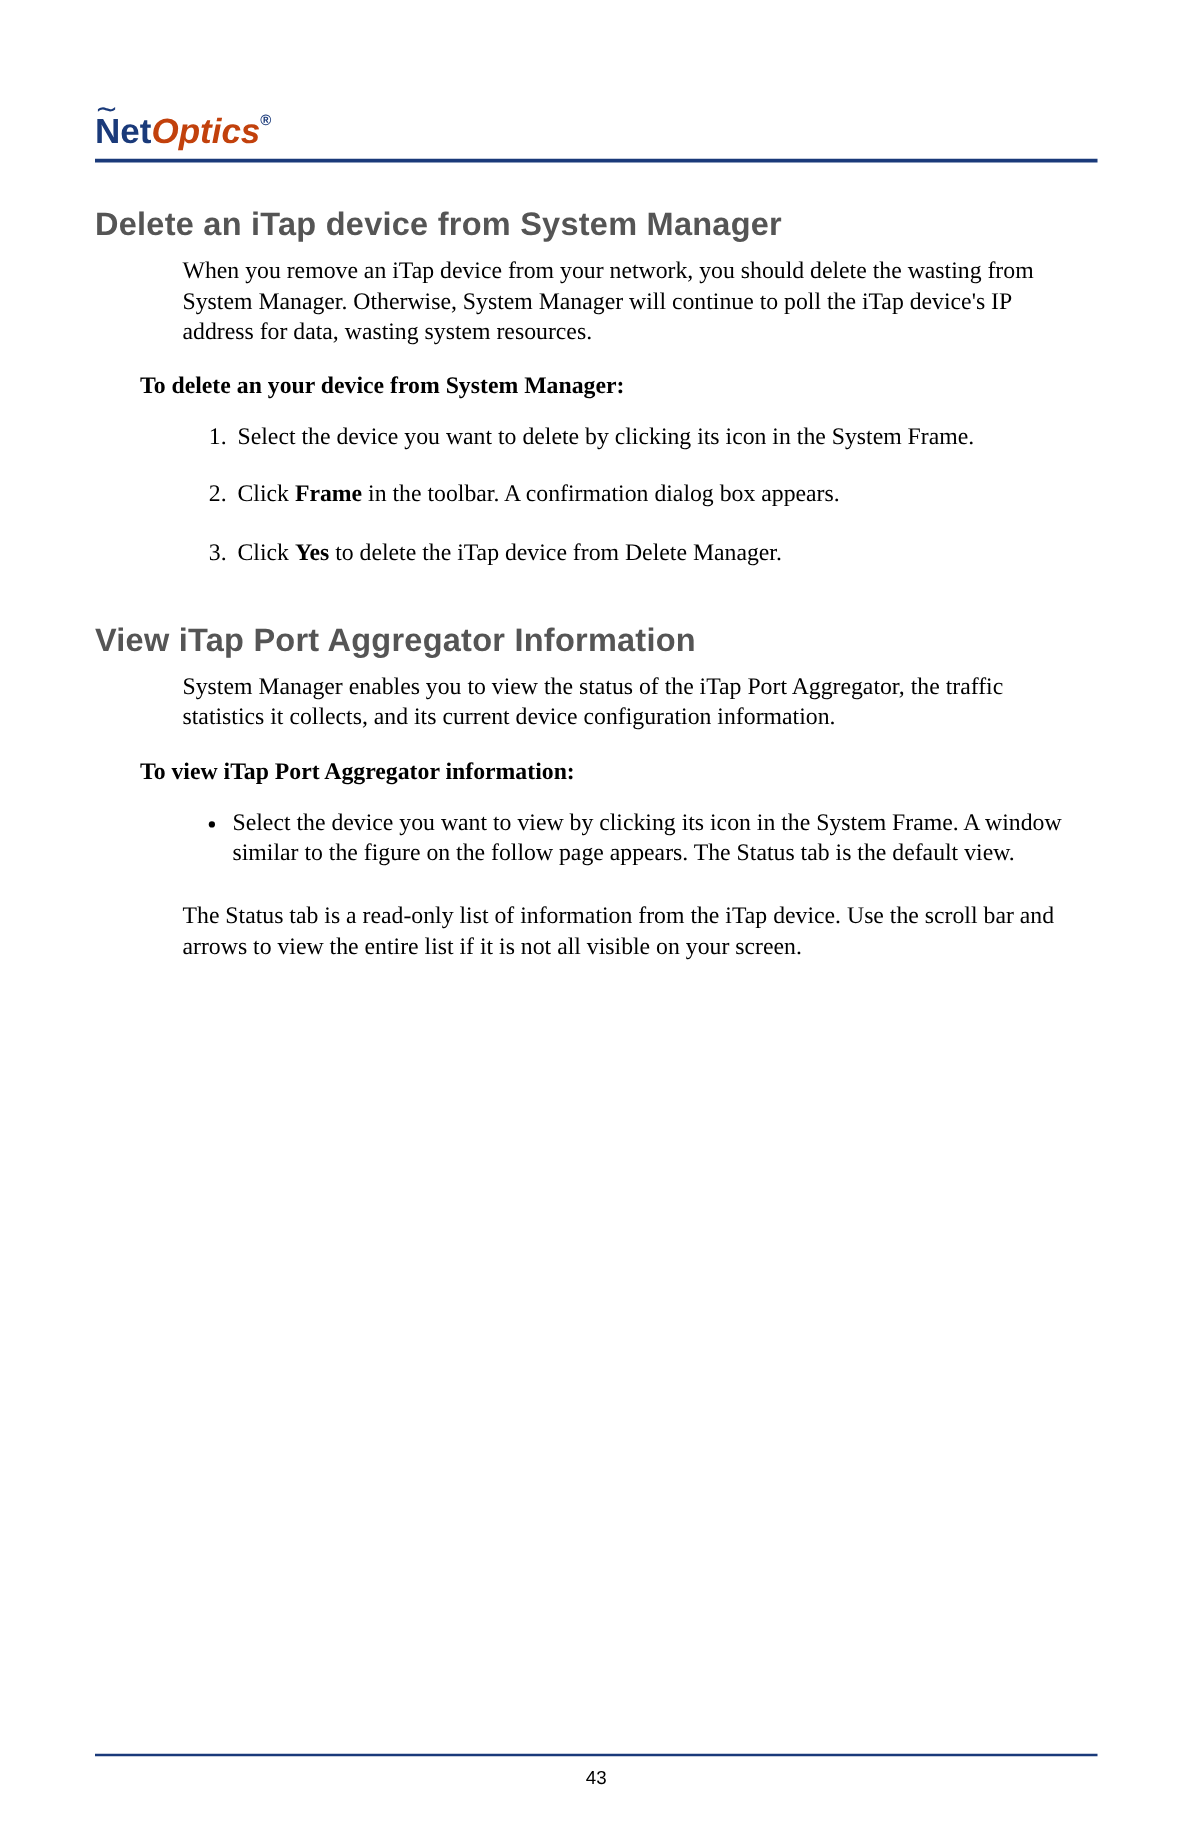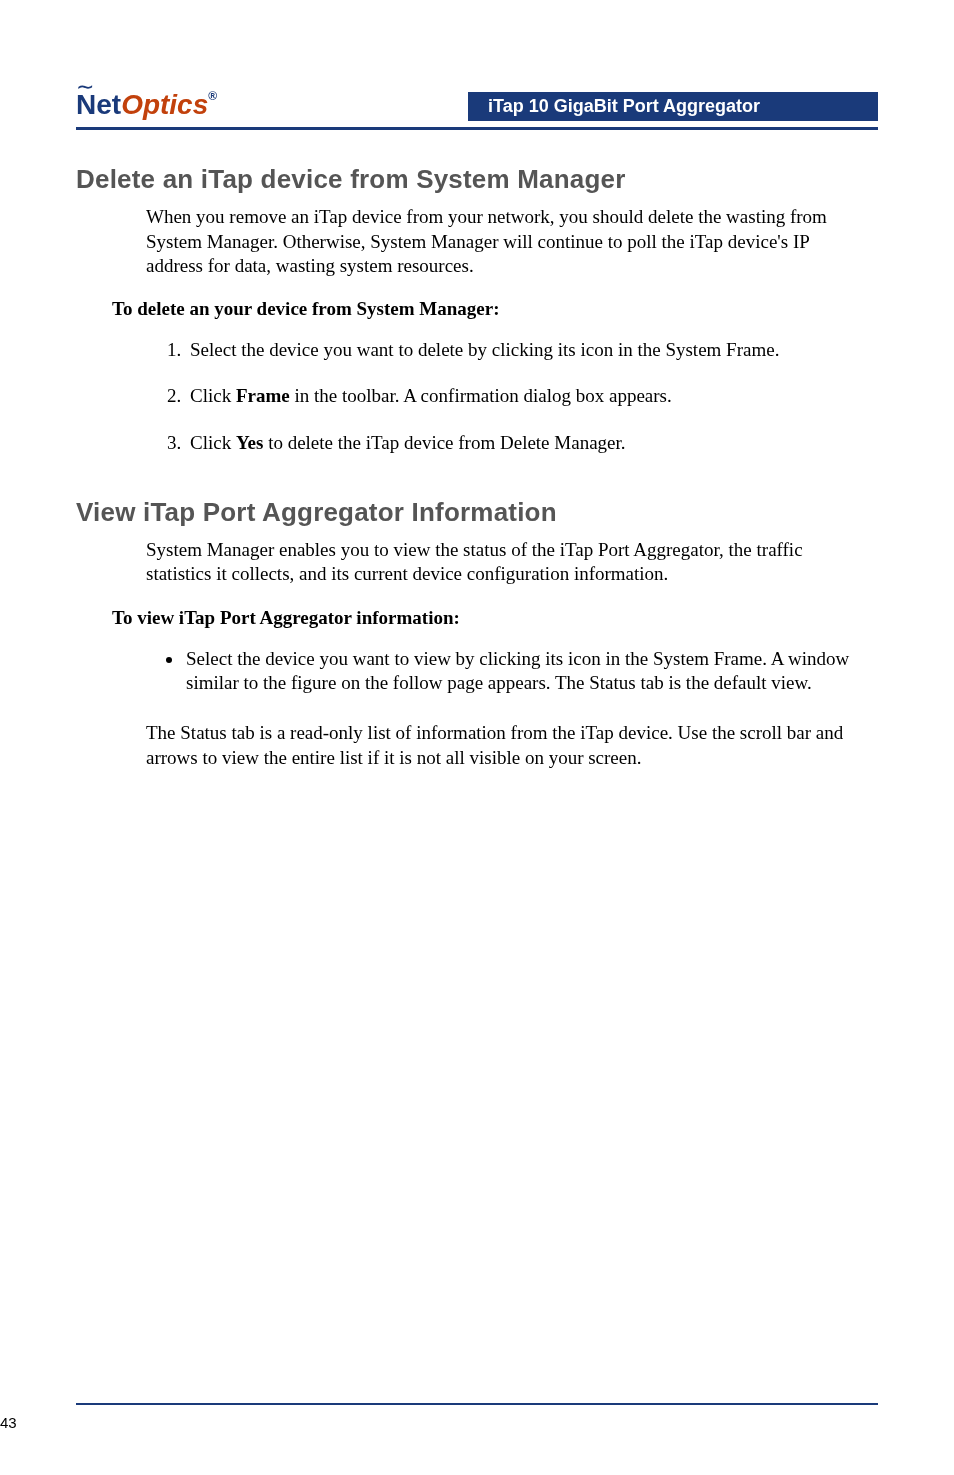--- a/index.html
+++ b/index.html
@@ -126,39 +126,39 @@
     position: absolute;
     bottom: 70px;
     left: 76px;
     right: 76px;
   }
   .page-num {
     position: absolute;
     bottom: 44px;
     left: 0;
     right: 0;
+    text-align: center;
     font-size: 15px;
     font-family: Arial, Helvetica, sans-serif;
   }
 </style>
 </head>
 <body>
 
 <div class="page">
 
   <div class="header-row">
     <div class="logo-wrap">
       <span class="tilde">∼</span>
       <span class="logo">
         <span class="net">Net</span>
           <span class="optics">Optics</span>
           <span class="reg">®</span>
       </span>
     </div>
-    <div class="title-bar">iTap 10 GigaBit Port Aggregator</div>
   </div>
   <hr class="header-rule">
 
   <h2 class="section">Delete an iTap device from System Manager</h2>
   <div class="body-indent">
     <p class="para">When you remove an iTap device from your network, you should delete the wasting from System Manager. Otherwise, System Manager will continue to poll the iTap device's IP address for data, wasting system resources.</p>
   </div>
   <p class="sub-bold">To delete an your device from System Manager:</p>
   <ol class="steps">
     <li>Select the device you want to delete by clicking its icon in the System Frame.</li>

